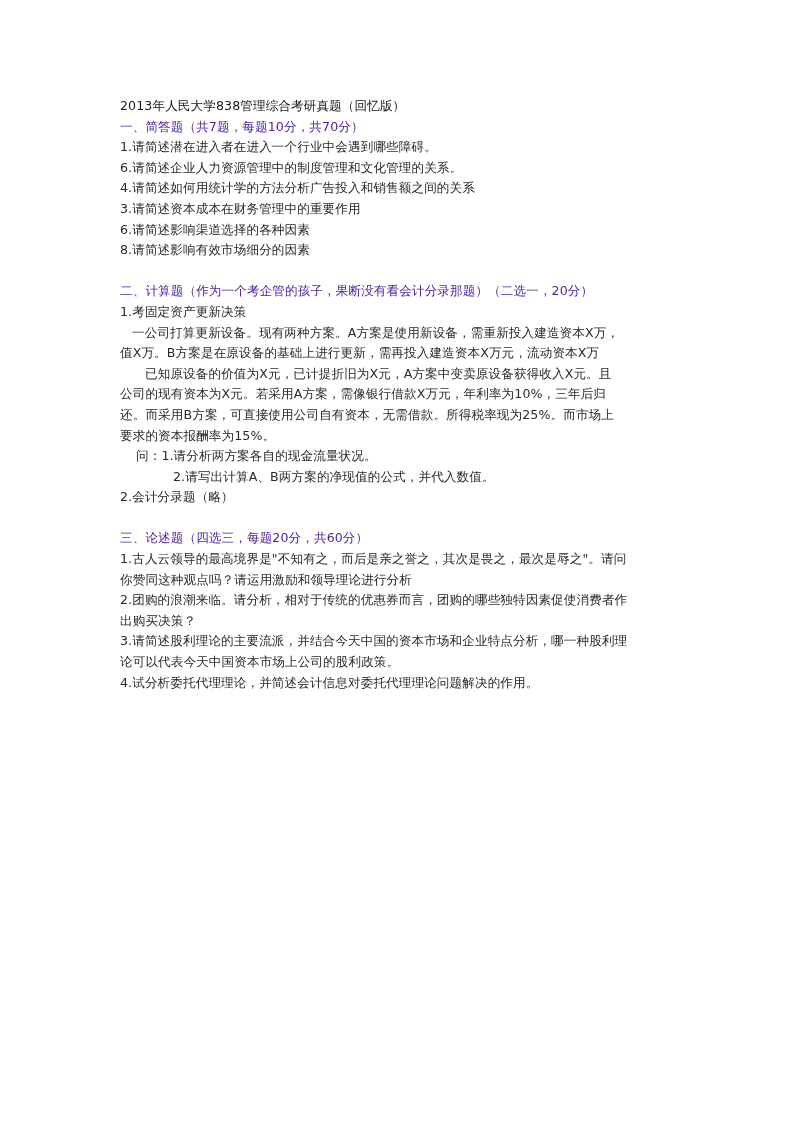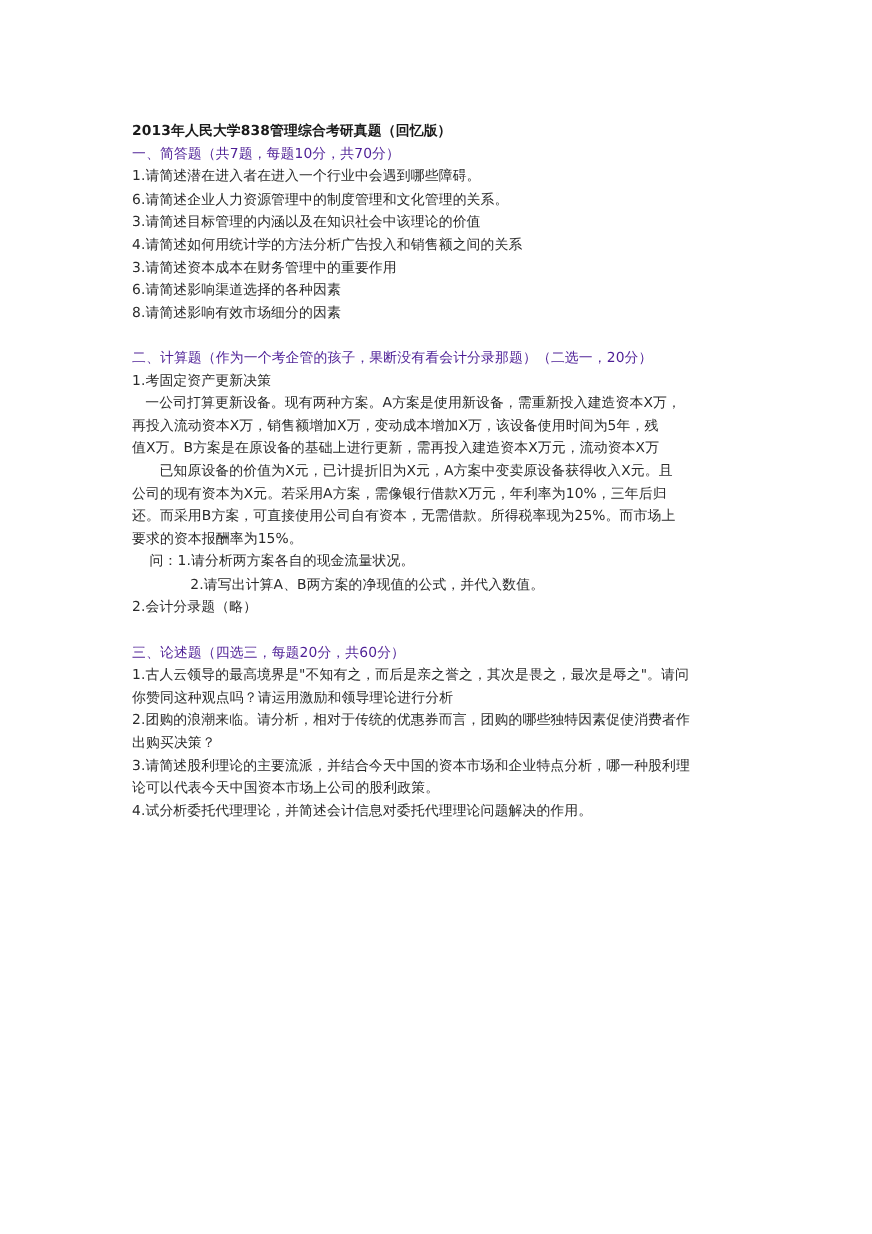--- a/index.html
+++ b/index.html
@@ -1,48 +1,46 @@
 <!DOCTYPE html>
 <html><head>
 <meta charset="utf-8">
 <style>
   html, body { margin: 0; padding: 0; background: #ffffff; }
   body { width: 793px; height: 1122px; position: relative; overflow: hidden;
          font-family: "DejaVu Sans", "Liberation Sans", sans-serif; color: #2a2a2a; }
   .page { position: absolute; left: 120px; top: 96px; width: 530px; }
   .line { font-size: 12.6px; line-height: 20.6px; white-space: nowrap; letter-spacing: 0.1px; }
-  .title { font-weight: bold; color: #1a1a1a; margin-top: 13px; }
+  .title { font-weight: normal; color: #1a1a1a; }
   .section { color: #4c1d95; }
   .blank { height: 20.6px; }
   .indent1 { padding-left: 12px; }
   .indent2 { padding-left: 25px; }
   .indent-q { padding-left: 16px; }
   .indent-q2 { padding-left: 53px; }
 </style>
 </head>
 <body>
 
 <div class="page">
   <div class="line title">2013年人民大学838管理综合考研真题（回忆版）</div>
 
   <div class="line section">一、简答题（共7题，每题10分，共70分）</div>
   <div class="line">1.请简述潜在进入者在进入一个行业中会遇到哪些障碍。</div>
   <div class="line">6.请简述企业人力资源管理中的制度管理和文化管理的关系。</div>
-  <div class="line">3.请简述目标管理的内涵以及在知识社会中该理论的价值</div>
   <div class="line">4.请简述如何用统计学的方法分析广告投入和销售额之间的关系</div>
   <div class="line">3.请简述资本成本在财务管理中的重要作用</div>
   <div class="line">6.请简述影响渠道选择的各种因素</div>
   <div class="line">8.请简述影响有效市场细分的因素</div>
 
   <div class="blank"></div>
 
   <div class="line section">二、计算题（作为一个考企管的孩子，果断没有看会计分录那题）（二选一，20分）</div>
   <div class="line">1.考固定资产更新决策</div>
   <div class="line indent1">一公司打算更新设备。现有两种方案。A方案是使用新设备，需重新投入建造资本X万，</div>
-  <div class="line">再投入流动资本X万，销售额增加X万，变动成本增加X万，该设备使用时间为5年，残</div>
   <div class="line">值X万。B方案是在原设备的基础上进行更新，需再投入建造资本X万元，流动资本X万</div>
   <div class="line indent2">已知原设备的价值为X元，已计提折旧为X元，A方案中变卖原设备获得收入X元。且</div>
   <div class="line">公司的现有资本为X元。若采用A方案，需像银行借款X万元，年利率为10%，三年后归</div>
   <div class="line">还。而采用B方案，可直接使用公司自有资本，无需借款。所得税率现为25%。而市场上</div>
   <div class="line">要求的资本报酬率为15%。</div>
   <div class="line indent-q">问：1.请分析两方案各自的现金流量状况。</div>
   <div class="line indent-q2">2.请写出计算A、B两方案的净现值的公式，并代入数值。</div>
   <div class="line">2.会计分录题（略）</div>
 
   <div class="blank"></div>

